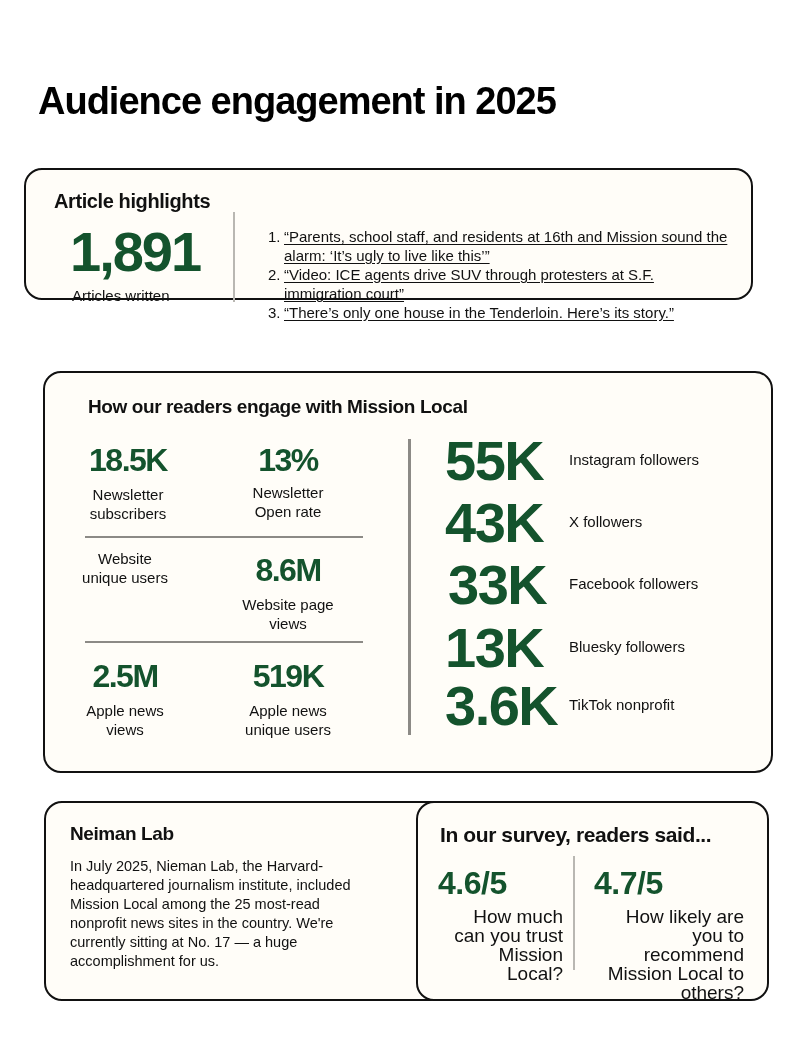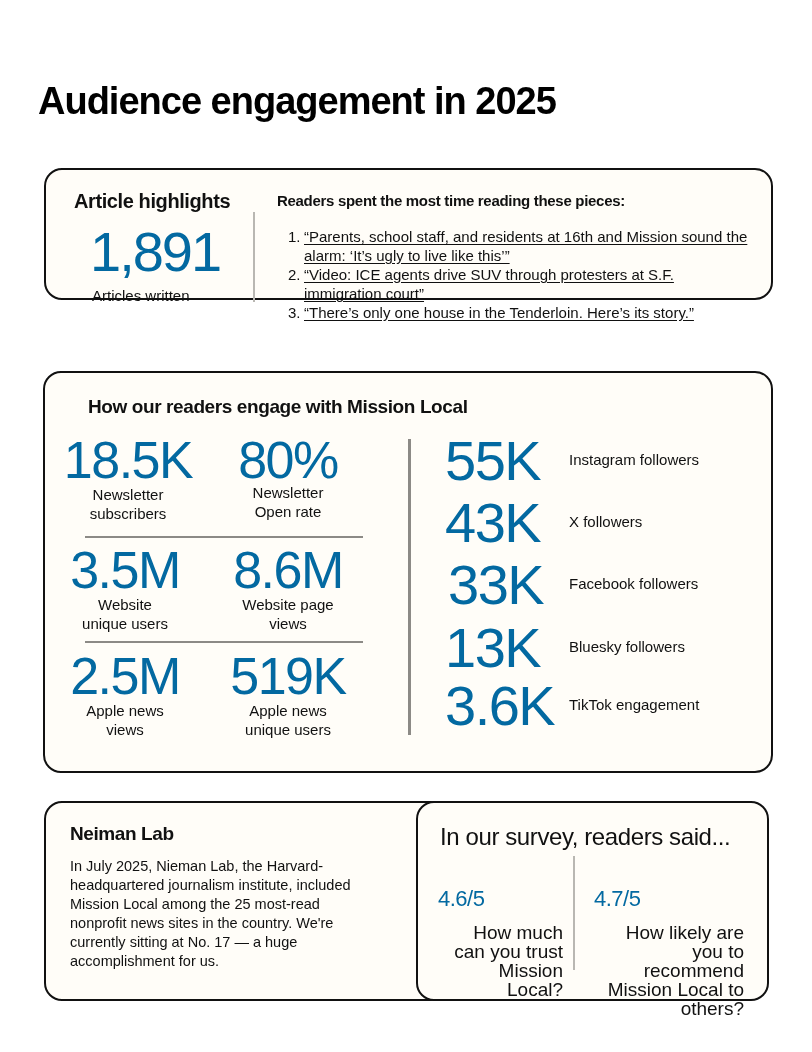--- a/index.html
+++ b/index.html
@@ -8,70 +8,69 @@
 
   .page-title {
     position: absolute; left: 38px; top: 80px;
     font-size: 38px; font-weight: 700; letter-spacing: -1px; color: #000;
   }
 
   .card {
     position: absolute; background: #fffdf8;
     border: 2px solid #111; border-radius: 18px;
   }
-  .orange { color: #0369a1; font-weight: 400; }
+  .orange { color: #14532d; font-weight: 700; }
 
   
-  #card1 { left: 44px; top: 168px; width: 729px; height: 132px; }
+  #card1 { left: 24px; top: 168px; width: 729px; height: 132px; }
   #card1 .hl-title { position: absolute; left: 28px; top: 20px; font-size: 20px; font-weight: 700; letter-spacing: -0.4px; }
   #card1 .hl-num { position: absolute; left: 44px; top: 50px; font-size: 56px; letter-spacing: -2px; line-height: 64px; }
   #card1 .hl-label { position: absolute; left: 46px; top: 117px; font-size: 15px; }
   #card1 .vdiv { position: absolute; left: 207px; top: 42px; width: 2px; height: 90px; background: #b9b7b2; }
   #card1 .reads-title { position: absolute; left: 231px; top: 22px; font-size: 15px; font-weight: 700; letter-spacing: -0.3px; }
   #card1 ol.reads { position: absolute; left: 242px; top: 57px; width: 460px; list-style: none; font-size: 15px; line-height: 19px; }
   #card1 ol.reads li { position: relative; padding-left: 16px; }
   #card1 ol.reads li .n { position: absolute; left: 0; top: 0; }
   #card1 ol.reads li a { color: #111; text-decoration: underline; text-underline-offset: 2px; }
 
   
   #card2 { left: 43px; top: 371px; width: 730px; height: 402px; }
   #card2 .eng-title { position: absolute; left: 43px; top: 23px; font-size: 19px; font-weight: 700; letter-spacing: -0.4px; }
   .stat { position: absolute; width: 150px; text-align: center; }
-  .stat .val { font-size: 52px; letter-spacing: -1.5px; line-height: 46px; display: block; }
+  .stat .val { font-size: 32px; letter-spacing: -1.5px; line-height: 46px; display: block; }
   .stat .lbl { font-size: 15px; line-height: 19px; display: block; margin-top: 2px; }
   .hdiv { position: absolute; left: 40px; width: 278px; height: 2px; background: #8c8a86; }
   #card2 .vdiv2 { position: absolute; left: 363px; top: 66px; width: 3px; height: 296px; background: #8c8a86; }
   .social { position: absolute; left: 400px; width: 320px; height: 52px; }
   .social .val { position: absolute; left: 0; top: 0; font-size: 56px; letter-spacing: -1.5px; line-height: 48px; }
   .social .lbl { position: absolute; left: 124px; top: 14px; font-size: 15px; }
 
   
   #card3 { left: 44px; top: 801px; width: 404px; height: 200px; }
   #card3 .nl-title { position: absolute; left: 24px; top: 20px; font-size: 19px; font-weight: 700; letter-spacing: -0.4px; }
   #card3 .nl-body { position: absolute; left: 24px; top: 54px; width: 300px; font-size: 14.5px; line-height: 19px; }
 
   
   #card4 { left: 416px; top: 801px; width: 353px; height: 200px; }
-  #card4 .sv-title { position: absolute; left: 22px; top: 20px; font-size: 24px; font-weight: 400; letter-spacing: -0.4px; }
+  #card4 .sv-title { position: absolute; left: 22px; top: 20px; font-size: 21px; font-weight: 700; letter-spacing: -0.4px; }
   #card4 .vdiv3 { position: absolute; left: 155px; top: 53px; width: 2px; height: 114px; background: #b9b7b2; }
   .survey { position: absolute; width: 160px; }
-  .survey .val { font-size: 22px; letter-spacing: -0.5px; line-height: 40px; display: block; margin-top: 16px; }
+  .survey .val { font-size: 32px; letter-spacing: -0.5px; line-height: 40px; display: block; }
   .survey .lbl { font-size: 19px; line-height: 19px; display: block; margin-top: 4px; text-align: right; }
 </style>
 </head>
 <body>
 
 <h1 class="page-title">Audience engagement in 2025</h1>
 
 <section class="card" id="card1">
   <h2 class="hl-title">Article highlights</h2>
   <div class="hl-num orange">1,891</div>
   <div class="hl-label">Articles written</div>
   <div class="vdiv"></div>
-  <h3 class="reads-title">Readers spent the most time reading these pieces:</h3>
   <ol class="reads">
     <li>
       <span class="n">1.</span>
       <a href="#">“Parents, school staff, and residents at 16th and Mission sound the alarm: ‘It’s ugly to live like this’”</a>
     </li>
     <li>
       <span class="n">2.</span>
       <a href="#">“Video: ICE agents drive SUV through protesters at S.F. immigration court”</a>
     </li>
     <li>
@@ -82,28 +81,27 @@
 </section>
 
 <section class="card" id="card2">
   <h2 class="eng-title">How our readers engage with Mission Local</h2>
 
   <div class="stat" style="left:8px; top:64px;">
     <span class="val orange">18.5K</span>
     <span class="lbl" style="width:100px;margin:2px auto 0;">Newsletter subscribers</span>
   </div>
   <div class="stat" style="left:168px; top:64px;">
-    <span class="val orange">80%</span>
+    <span class="val orange">13%</span>
     <span class="lbl" style="width:90px;margin:0 auto 0;">Newsletter Open rate</span>
   </div>
 
   <div class="hdiv" style="top:163px;"></div>
 
   <div class="stat" style="left:5px; top:174px;">
-    <span class="val orange">3.5M</span>
     <span class="lbl" style="width:100px;margin:2px auto 0;">Website unique users</span>
   </div>
   <div class="stat" style="left:168px; top:174px;">
     <span class="val orange">8.6M</span>
     <span class="lbl" style="width:110px;margin:2px auto 0;">Website page views</span>
   </div>
 
   <div class="hdiv" style="top:268px;"></div>
 
   <div class="stat" style="left:5px; top:280px;">
@@ -128,21 +126,21 @@
   <div class="social" style="top:188px;">
     <span class="val orange" style="left:3px;">33K</span>
     <span class="lbl">Facebook followers</span>
   </div>
   <div class="social" style="top:251px;">
     <span class="val orange">13K</span>
     <span class="lbl">Bluesky followers</span>
   </div>
   <div class="social" style="top:309px;">
     <span class="val orange">3.6K</span>
-    <span class="lbl">TikTok engagement</span>
+    <span class="lbl">TikTok nonprofit</span>
   </div>
 </section>
 
 <section class="card" id="card3">
   <h2 class="nl-title">Neiman Lab</h2>
   <p class="nl-body">In July 2025, Nieman Lab, the Harvard-headquartered journalism institute, included Mission Local among the 25 most-read nonprofit news sites in the country. We're currently sitting at No. 17 — a huge accomplishment for us.</p>
 </section>
 
 <section class="card" id="card4">
   <h2 class="sv-title">In our survey, readers said...</h2>

